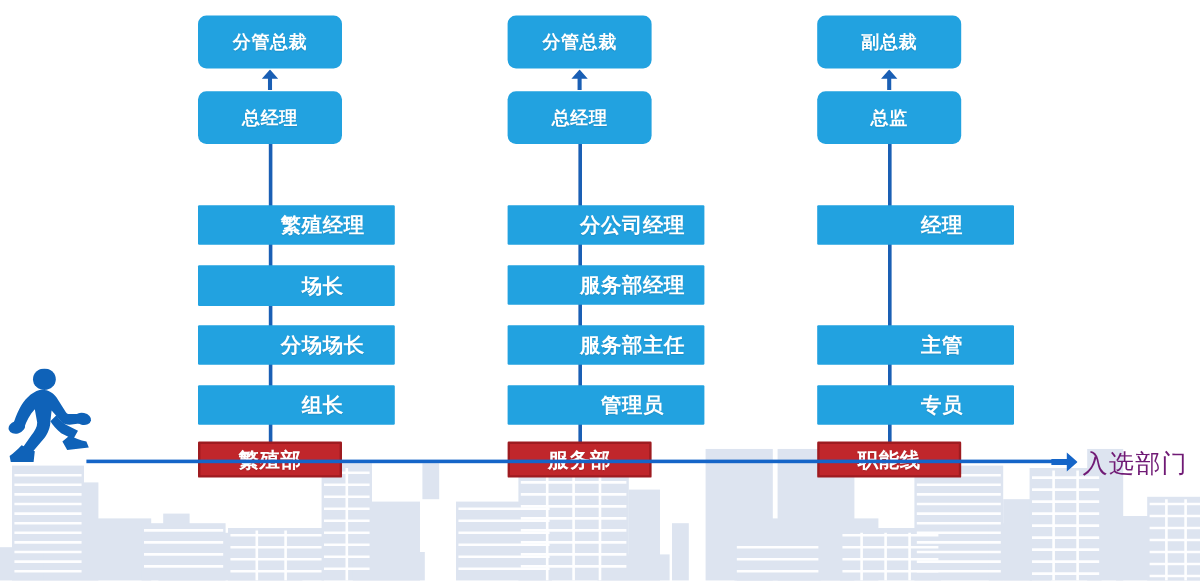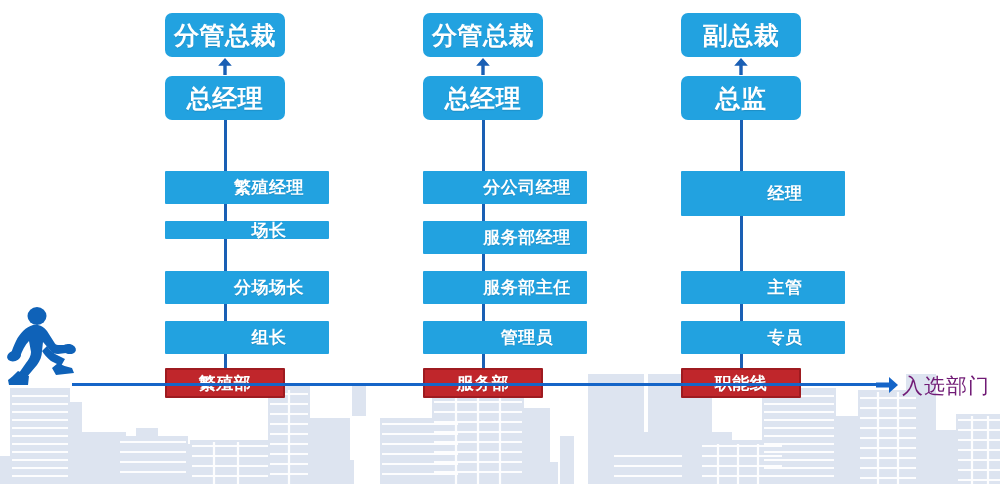--- a/index.html
+++ b/index.html
@@ -45,21 +45,21 @@
   .node{
     position:absolute;left:50%;margin-left:-60px;width:120px;
     background:#22a2e0;color:#ffffff;
     display:flex;align-items:center;justify-content:center;
     font-size:17px;font-weight:bold;letter-spacing:0.5px;
     white-space:nowrap;z-index:2;
     text-shadow:0 1px 1px rgba(0,0,0,.12);
   }
   .node.exec{
     height:44px;border-radius:7px;background:#22a2e0;
-    font-size:25px;
+    font-size:15px;
   }
   .node.mid{height:33px;border-radius:1px;padding-left:44px;}
   .node.dept{
     height:30px;border-radius:1px;
     background:#c0262b;border:2px solid #9e1b20;
     box-sizing:border-box;font-size:17px;z-index:4;
   }
   .arrowhead{
     position:absolute;left:50%;margin-left:-8px;width:16px;height:20px;z-index:3;
   }
@@ -146,21 +146,21 @@
 
   <div id="columns">
       <div class="col" style="left: 140px;">
         <div class="stem" style="top: 120px; height: 254px;"></div>
         <svg class="arrowhead" viewBox="0 0 16 20" style="top: 58px; height: 17px;">
           <path d="M8,0 L16,9 L10,9 L10,20 L6,20 L6,9 L0,9 Z" fill="#1a5fb4"></path>
         </svg>
         <div class="node exec" style="top: 13px; height: 44px;">分管总裁</div>
         <div class="node exec" style="top: 76px; height: 44px;">总经理</div>
         <div class="node mid" style="top: 171px; height: 33px;">繁殖经理</div>
-        <div class="node mid" style="top: 221px; height: 18px; text-align: center;">场长</div>
+        <div class="node mid" style="top: 221px; height: 34px; text-align: center;">场长</div>
         <div class="node mid" style="top: 271px; height: 33px;">分场场长</div>
         <div class="node mid" style="top: 321px; height: 33px;">组长</div>
         <div class="node dept" style="top: 368px; height: 30px;">繁殖部</div>
       </div>
       <div class="col" style="left: 398px;">
         <div class="stem" style="top: 120px; height: 254px;"></div>
         <svg class="arrowhead" viewBox="0 0 16 20" style="top: 58px; height: 17px;">
           <path d="M8,0 L16,9 L10,9 L10,20 L6,20 L6,9 L0,9 Z" fill="#1a5fb4"></path>
         </svg>
         <div class="node exec" style="top: 13px; height: 44px;">分管总裁</div>
@@ -171,20 +171,20 @@
         <div class="node mid" style="top: 321px; height: 33px;">管理员</div>
         <div class="node dept" style="top: 368px; height: 30px;">服务部</div>
       </div>
       <div class="col" style="left: 656px;">
         <div class="stem" style="top: 120px; height: 254px;"></div>
         <svg class="arrowhead" viewBox="0 0 16 20" style="top: 58px; height: 17px;">
           <path d="M8,0 L16,9 L10,9 L10,20 L6,20 L6,9 L0,9 Z" fill="#1a5fb4"></path>
         </svg>
         <div class="node exec" style="top: 13px; height: 44px; text-align: center;">副总裁</div>
         <div class="node exec" style="top: 76px; height: 44px;">总监</div>
-        <div class="node mid" style="top: 171px; height: 45px; text-align: right;">经理</div>
+        <div class="node mid" style="top: 171px; height: 33px; text-align: right;">经理</div>
         <div class="node mid" style="top: 271px; height: 33px;">主管</div>
         <div class="node mid" style="top: 321px; height: 33px;">专员</div>
         <div class="node dept" style="top: 368px; height: 30px;">职能线</div>
       </div>
     </div>
 
 </div>
 
 </body></html>

